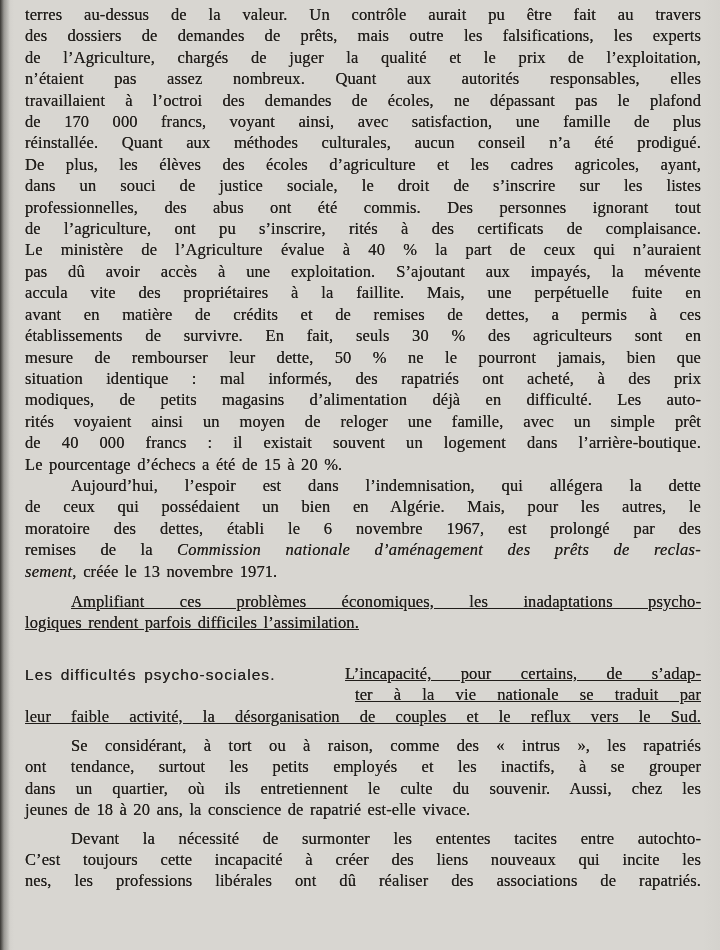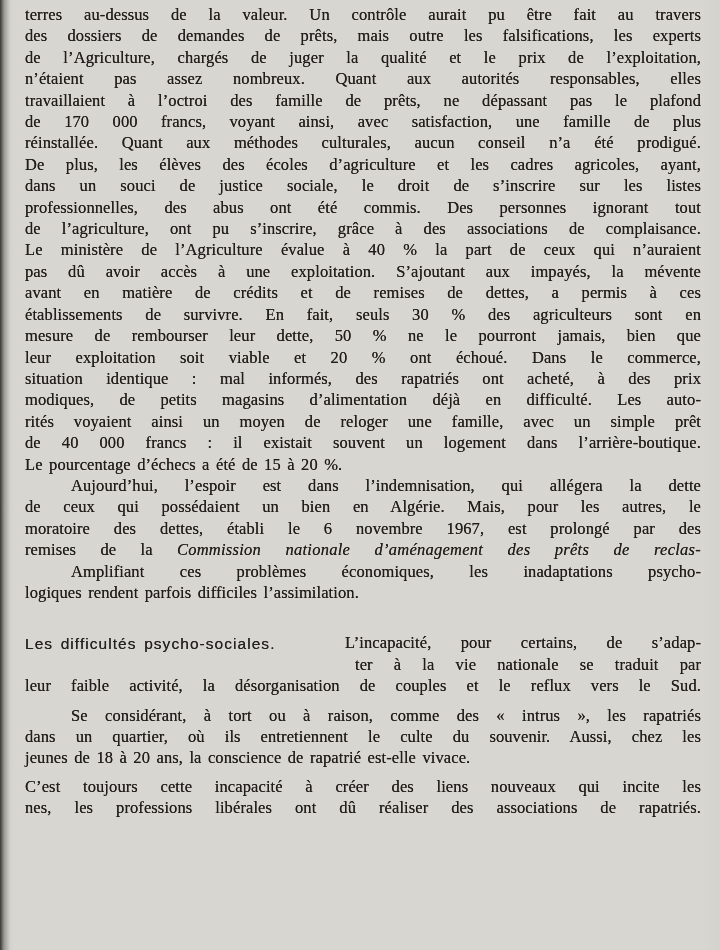--- a/index.html
+++ b/index.html
@@ -41,58 +41,61 @@
 <body>
 
 <div class="page">
   <div class="gutter"></div>
   <div class="textblock" id="textblock">
       <div class="paragraph">
         <div class="line">terres au-dessus de la valeur. Un contrôle aurait pu être fait au travers</div>
         <div class="line">des dossiers de demandes de prêts, mais outre les falsifications, les experts</div>
         <div class="line">de l’Agriculture, chargés de juger la qualité et le prix de l’exploitation,</div>
         <div class="line">n’étaient pas assez nombreux. Quant aux autorités responsables, elles</div>
-        <div class="line">travaillaient à l’octroi des famille de prêts, ne dépassant pas le plafond</div>
+        <div class="line">travaillaient à l’octroi des demandes de écoles, ne dépassant pas le plafond</div>
         <div class="line">de 170&nbsp;000 francs, voyant ainsi, avec satisfaction, une famille de plus</div>
         <div class="line">réinstallée. Quant aux méthodes culturales, aucun conseil n’a été prodigué.</div>
         <div class="line">De plus, les élèves des écoles d’agriculture et les cadres agricoles, ayant,</div>
         <div class="line">dans un souci de justice sociale, le droit de s’inscrire sur les listes</div>
         <div class="line">professionnelles, des abus ont été commis. Des personnes ignorant tout</div>
-        <div class="line">de l’agriculture, ont pu s’inscrire, grâce à des associations de complaisance.</div>
+        <div class="line">de l’agriculture, ont pu s’inscrire, rités à des certificats de complaisance.</div>
         <div class="line">Le ministère de l’Agriculture évalue à 40&nbsp;% la part de ceux qui n’auraient</div>
         <div class="line">pas dû avoir accès à une exploitation. S’ajoutant aux impayés, la mévente</div>
+        <div class="line">accula vite des propriétaires à la faillite. Mais, une perpétuelle fuite en</div>
         <div class="line">avant en matière de crédits et de remises de dettes, a permis à ces</div>
         <div class="line">établissements de survivre. En fait, seuls 30&nbsp;% des agriculteurs sont en</div>
         <div class="line">mesure de rembourser leur dette, 50&nbsp;% ne le pourront jamais, bien que</div>
-        <div class="line">leur exploitation soit viable et 20&nbsp;% ont échoué. Dans le commerce,</div>
         <div class="line">situation identique&nbsp;: mal informés, des rapatriés ont acheté, à des prix</div>
         <div class="line">modiques, de petits magasins d’alimentation déjà en difficulté. Les auto-</div>
         <div class="line">rités voyaient ainsi un moyen de reloger une famille, avec un simple prêt</div>
         <div class="line">de 40&nbsp;000 francs&nbsp;: il existait souvent un logement dans l’arrière-boutique.</div>
         <div class="line last-left">Le pourcentage d’échecs a été de 15 à 20&nbsp;%.</div>
       </div>
       <div class="paragraph" style="margin-top: 0;">
         <div class="line" style="text-indent: 46px;">Aujourd’hui, l’espoir est dans l’indemnisation, qui allégera la dette</div>
         <div class="line">de ceux qui possédaient un bien en Algérie. Mais, pour les autres, le</div>
         <div class="line">moratoire des dettes, établi le 6 novembre 1967, est prolongé par des</div>
         <div class="line"><span>remises de la </span><i>Commission nationale d’aménagement des prêts de reclas-</i></div>
+        <div class="line last-left"><i>sement,</i><span> créée le 13 novembre 1971.</span></div>
       </div>
-      <div class="paragraph" style="">
+      <div class="paragraph" style="margin-top: 9px; text-decoration: underline;">
         <div class="line" style="text-indent: 46px;">Amplifiant ces problèmes économiques, les inadaptations psycho-</div>
         <div class="line last-left">logiques rendent parfois difficiles l’assimilation.</div>
       </div>
-      <div class="section" style="margin-top: 27px;">
+      <div class="section" style="margin-top: 27px; text-decoration: underline;">
         <div class="section-heading">Les difficultés psycho-sociales.</div>
         <div class="line" style="padding-left: 320px; margin-top: 29px;">L’incapacité, pour certains, de s’adap-</div>
         <div class="line" style="padding-left: 330px;">ter à la vie nationale se traduit par</div>
         <div class="line">leur faible activité, la désorganisation de couples et le reflux vers le Sud.</div>
       </div>
       <div class="paragraph" style="margin-top: 8px;">
         <div class="line" style="text-indent: 46px;">Se considérant, à tort ou à raison, comme des «&nbsp;intrus&nbsp;», les rapatriés</div>
+        <div class="line">ont tendance, surtout les petits employés et les inactifs, à se grouper</div>
         <div class="line">dans un quartier, où ils entretiennent le culte du souvenir. Aussi, chez les</div>
         <div class="line last-left">jeunes de 18 à 20 ans, la conscience de rapatrié est-elle vivace.</div>
       </div>
       <div class="paragraph" style="margin-top: 7px;">
+        <div class="line" style="text-indent: 46px;">Devant la nécessité de surmonter les ententes tacites entre autochto-</div>
         <div class="line">C’est toujours cette incapacité à créer des liens nouveaux qui incite les</div>
         <div class="line">nes, les professions libérales ont dû réaliser des associations de rapatriés.</div>
       </div>
     </div>
 </div>
 
 </body></html>

